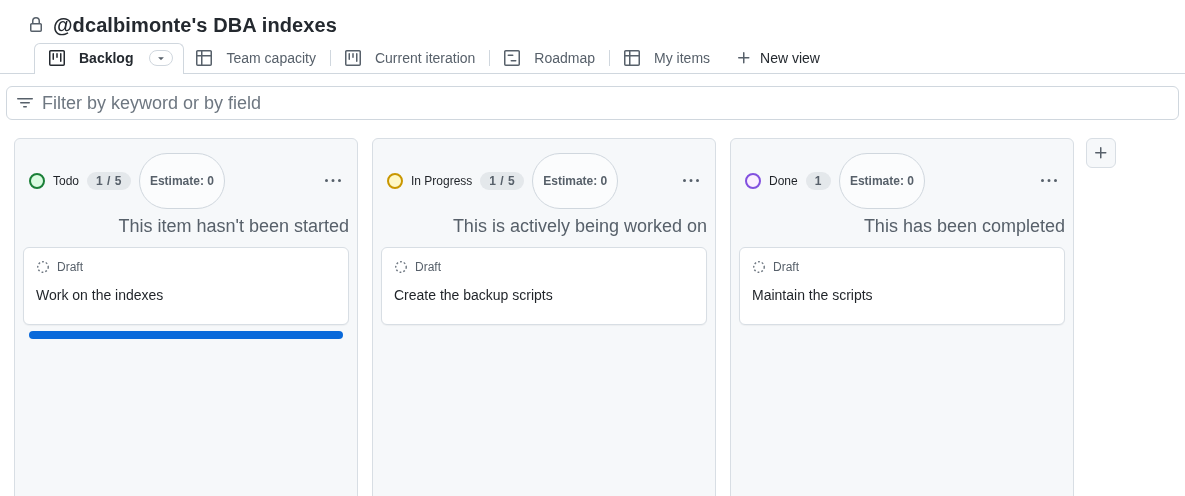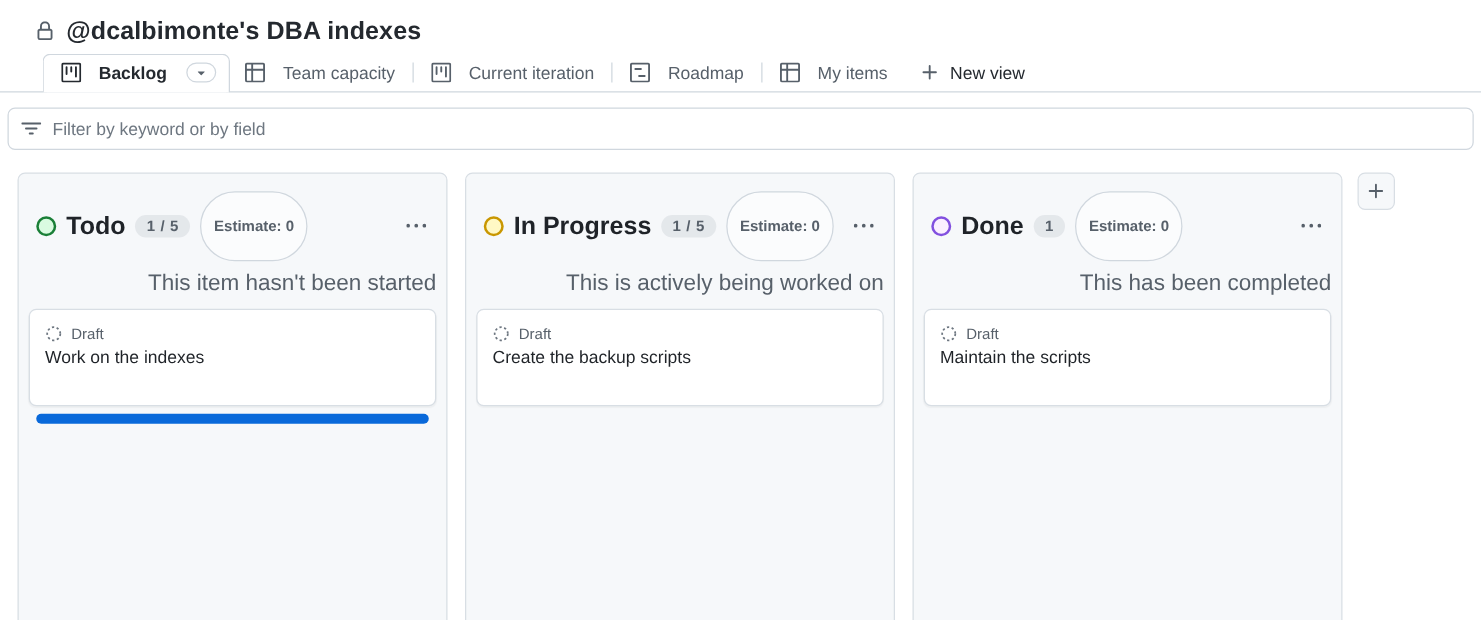--- a/index.html
+++ b/index.html
@@ -30,48 +30,48 @@
   .tab-divider { width:1px; height:16px; background:#d0d7de; align-self:center; margin:0 2px; }
   .newview { display:flex; align-items:center; gap:8px; padding:6px 12px 7px 14px; color:#24292f; font-weight:500; cursor:pointer; }
   .newview svg { color:#57606a; }
 
   
   .filterbar {
     margin:12px 6px 0 6px; height:34px; border:1px solid #d0d7de; border-radius:6px;
     display:flex; align-items:center; gap:9px; padding:0 10px; background:#fff;
   }
   .filterbar .ficon { color:#57606a; display:flex; }
-  .filterbar input { flex:1; border:none; outline:none; font:inherit; font-size:14px; color:#14532d; background:transparent; }
+  .filterbar input { flex:1; border:none; outline:none; font:inherit; font-size:18px; color:#14532d; background:transparent; }
   .filterbar input::placeholder { color:#6e7781; }
 
   
   .board { display:flex; align-items:flex-start; gap:14px; padding-left:14px; margin-top:18px; height:351px; }
   .column {
     flex:none; width:344px; height:400px; background:#f6f8fa;
     border:1px solid #d8dee4; border-radius:6px; padding:8px;
   }
   .col-header { display:flex; align-items:center; gap:8px; padding:6px 2px 0 6px; }
   .status-circle { flex:none; width:16px; height:16px; border-radius:50%; border:2px solid #57606a; background:#fff; }
-  .col-title { font-size:20px; font-weight:700; color:#1f2328; }
+  .col-title { font-size:12px; font-weight:400; color:#1f2328; }
   .count-badge {
     background:rgba(175,184,193,0.25); color:#57606a; font-size:12px; font-weight:600;
     padding:2px 9px; border-radius:999px; letter-spacing:.5px;
   }
   .estimate-badge {
     border:1px solid #d0d7de; color:#57606a; font-size:12px; font-weight:600;
     padding:20px 10px; border-radius:999px; background:rgba(255,255,255,0.6);
   }
   .kebab-btn { margin-left:auto; background:none; border:none; color:#57606a; cursor:pointer; padding:4px 6px; display:flex; }
   .col-desc { color:#57606a; font-size:18px; margin:9px 0 0 0; padding-left:0; line-height:16px;text-align:right; }
   .card {
     margin-top:13px; background:#fff; border:1px solid #d8dee4; border-radius:6px;
     padding:12px; min-height:78px; box-shadow:0 1px 1px rgba(27,31,36,0.04); cursor:pointer;
   }
   .card-type { display:flex; align-items:center; gap:7px; color:#57606a; font-size:12px; }
-  .card-title { margin-top:2px; font-size:14px; color:#1f2328; line-height:18px; }
+  .card-title { margin-top:12px; font-size:14px; color:#1f2328; line-height:18px; }
   .drop-indicator { height:8px; border-radius:4px; margin:6px 6px 0 6px; background:#0969da; }
   .add-col-btn {
     flex:none; width:30px; height:30px; margin-left:-2px; border:1px solid #d8dee4; border-radius:6px;
     background:#f6f8fa; color:#57606a; display:flex; align-items:center; justify-content:center; cursor:pointer;
   }
 </style>
 </head>
 <body>
 
 <div class="app">

